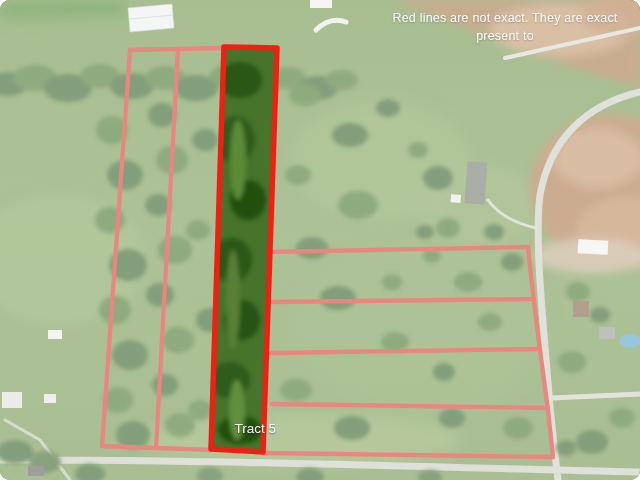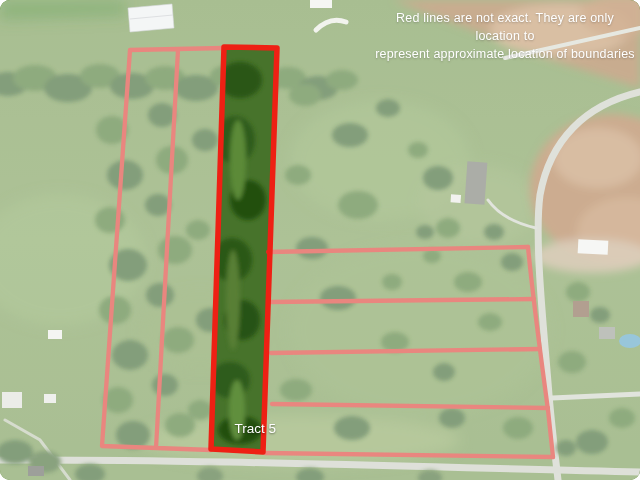--- a/index.html
+++ b/index.html
@@ -201,19 +201,18 @@
       <path d="M268,252 L528,247 M270,302 L534,299 M271,353 L540,349 M272,404 L548,408 M265,453 L553,457"></path>
       <path d="M528,247 C533,300 540,350 548,410 L553,457"></path>
     </g>
 
     <path d="M0,0 H640 V480 H0 Z M224,47 L277,48 L263,452 L211,449 Z" fill="#ffffff" fill-rule="evenodd" opacity="0.42"></path>
 
     <polygon points="224,47 277,48 263,452 211,449" fill="none" stroke="#ee2014" stroke-width="5.5" stroke-linejoin="round"></polygon>
   </svg>
 
   <div class="disclaimer">
-    <div>Red lines are not exact. They are only location to</div>
-    <div>represent approximate location of boundaries</div>
+    <div>Red lines are not exact. They are exact present to</div>
   </div>
 
   <div class="tract-label">Tract 5</div>
 
 </div>
 
 </body></html>

